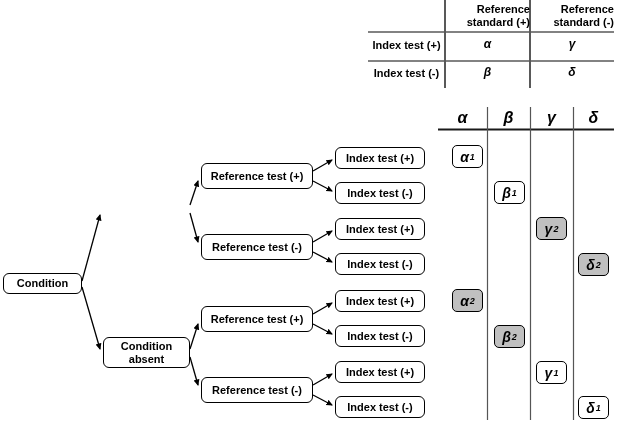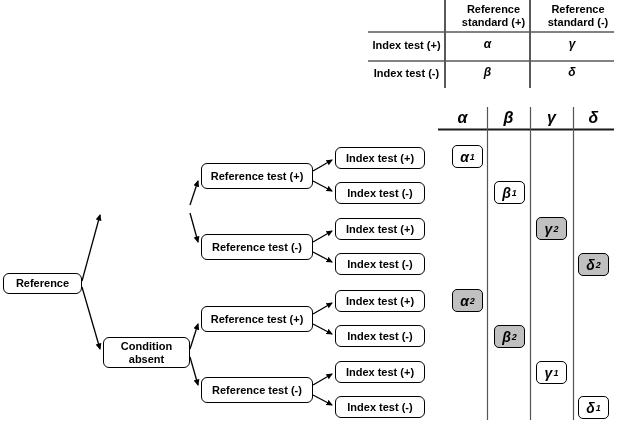--- a/index.html
+++ b/index.html
@@ -25,21 +25,21 @@
   .gcell sub, .tgreek sub { font-size:9px; line-height:0; vertical-align:-4px; margin-left:1px; }
   .ghead {
     position:absolute; height:20px; display:flex; align-items:center; justify-content:center;
     font-size:16px; font-weight:bold; font-style:italic; z-index:2;
   }
   .tcell {
     position:absolute; display:flex; align-items:center; justify-content:center;
     font-size:11px; font-weight:bold; line-height:13px; text-align:center;
     box-sizing:border-box; z-index:2;
   }
-  .tcell.left { justify-content:flex-start; text-align:center; padding-left:12px; }
+  .tcell.left { justify-content:flex-start; text-align:right; padding-left:12px; }
   .tgreek { font-size:12px; font-weight:bold; font-style:italic; }
 </style>
 </head>
 <body>
 
 <div class="canvas">
 
   <svg class="underlay" width="619" height="431" viewBox="0 0 619 431">
     <defs>
       <marker id="arrow" markerWidth="8" markerHeight="8" refX="5.5" refY="3" orient="auto" markerUnits="userSpaceOnUse">
@@ -85,21 +85,21 @@
 
   <div class="tcell" style="left:368px; top:63px; width:77px; height:20px">Index test (-)</div>
   <div class="tcell tgreek" style="left:445px; top:62px; width:85px; height:20px">β</div>
   <div class="tcell tgreek" style="left:530px; top:62px; width:84px; height:20px">δ</div>
 
   <div class="ghead" style="left:438px; top:108px; width:49px">α</div>
   <div class="ghead" style="left:487px; top:108px; width:43px">β</div>
   <div class="ghead" style="left:530px; top:108px; width:43px">γ</div>
   <div class="ghead" style="left:573px; top:108px; width:41px">δ</div>
 
-  <div class="box" style="left:3px;   top:273px; width:79px;  height:21px">Reference</div>
+  <div class="box" style="left:3px;   top:273px; width:79px;  height:21px">Condition</div>
 
   <div class="box" style="left:103px; top:337px; width:87px;  height:31px">Condition absent</div>
 
   <div class="box" style="left:201px; top:163px; width:112px; height:26px">Reference test (+)</div>
   <div class="box" style="left:201px; top:234px; width:112px; height:26px">Reference test (-)</div>
   <div class="box" style="left:201px; top:306px; width:112px; height:26px">Reference test (+)</div>
   <div class="box" style="left:201px; top:377px; width:112px; height:26px">Reference test (-)</div>
 
   <div class="box" style="left:335px; top:147px; width:90px; height:22px">Index test (+)</div>
   <div class="box" style="left:335px; top:182px; width:90px; height:22px">Index test (-)</div>

